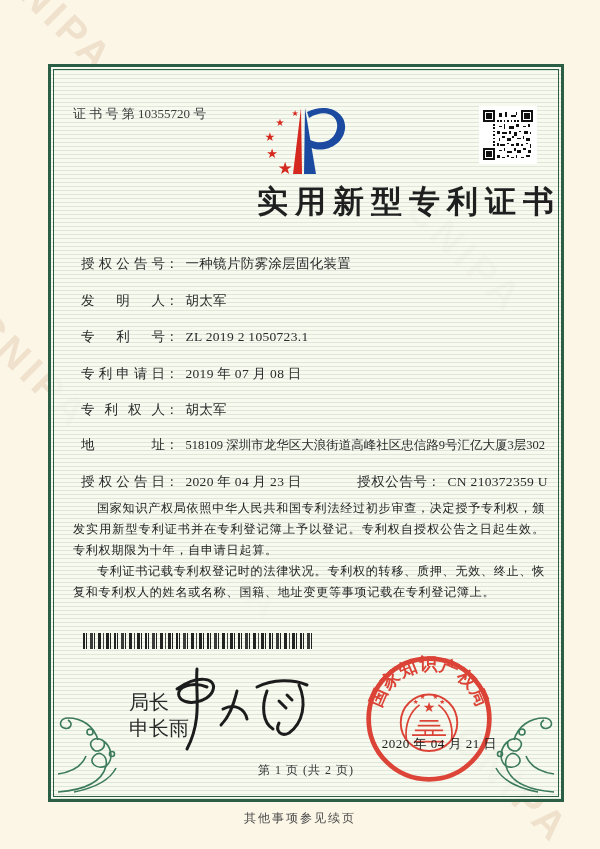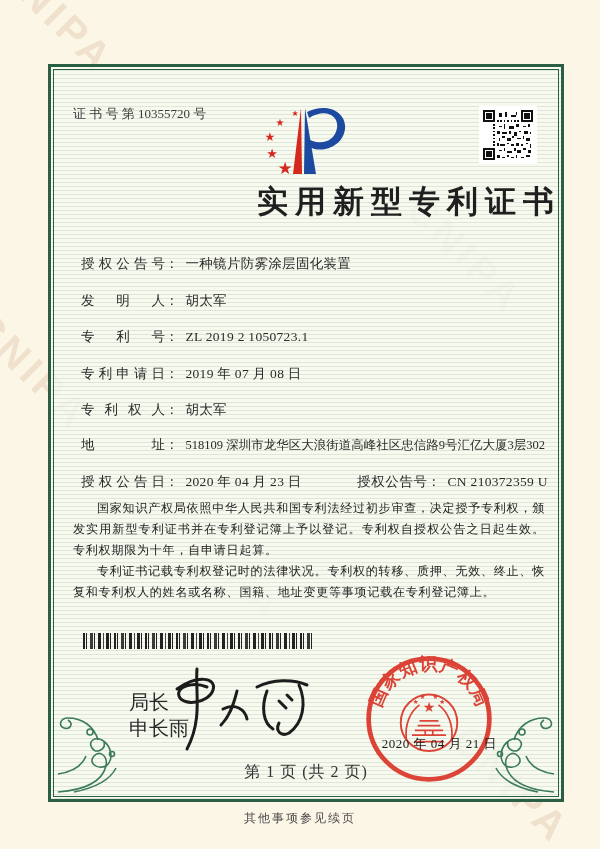--- a/index.html
+++ b/index.html
@@ -81,21 +81,21 @@
   }
   .signature{ position:absolute; left:100px; top:596px; }
   .seal{ position:absolute; left:312px; top:586px; }
   .seal-date{
     position:absolute; left:314px; top:668px; width:132px;
     text-align:right; font-size:13px; color:#1c1c1c; white-space:nowrap;
     letter-spacing:0.5px; z-index:3;
   }
   .page-indicator{
     position:absolute; left:0; top:695px; width:100%;
-    text-align:center; font-size:16px; color:#333; letter-spacing:1px;
+    text-align:center; font-size:12px; color:#333; letter-spacing:1px;
   }
   .flourish{ position:absolute; bottom:3px; z-index:2; }
   .flourish.bl{ left:3px; }
   .flourish.br{ right:3px; transform:scaleX(-1); }
   .footer-note{
     position:absolute; left:0; top:810px; width:100%; z-index:1;
     text-align:center; font-size:12px; color:#4a4a4a; letter-spacing:2px;
   }
 </style>
 </head>

